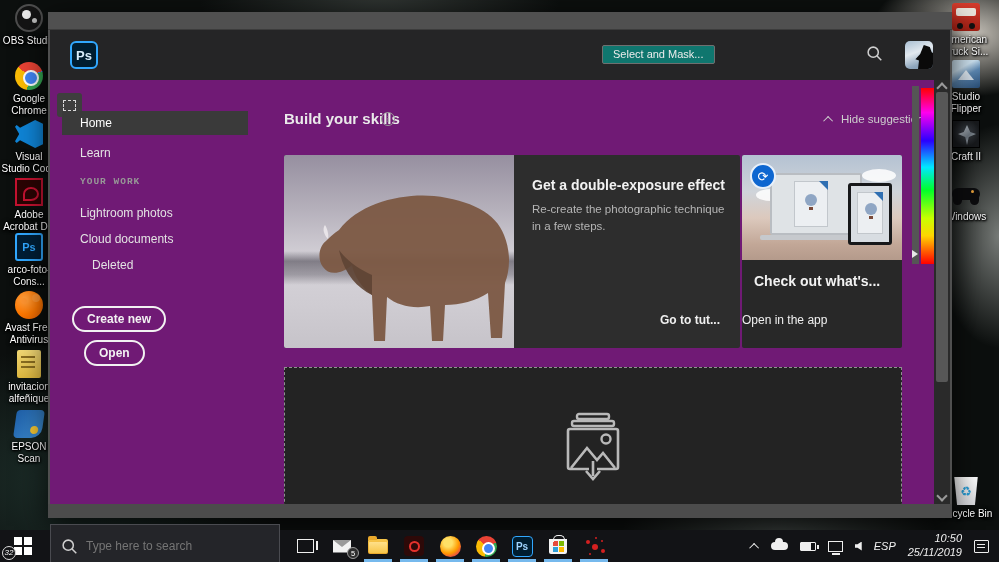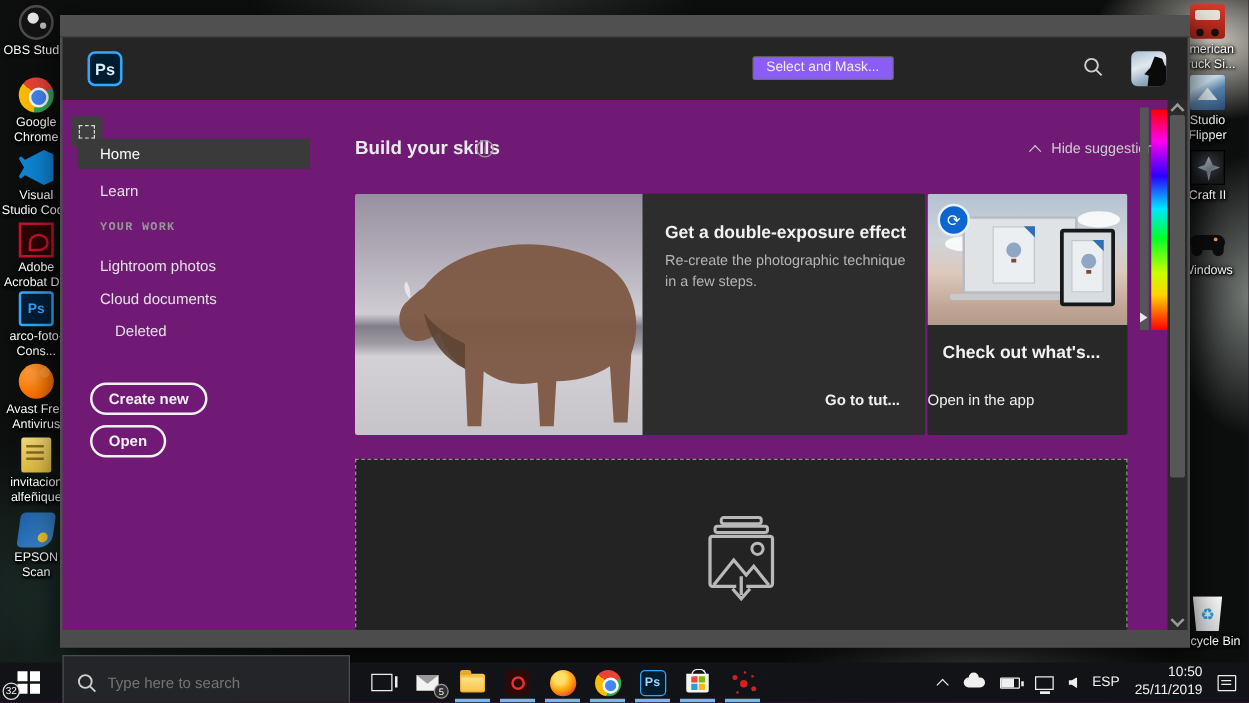--- a/index.html
+++ b/index.html
@@ -50,21 +50,21 @@
   .g-ds4::after{content:"";position:absolute;left:1px;top:14px;width:9px;height:11px;background:#0c0c0e;border-radius:0 0 6px 6px;box-shadow:17px 0 0 #0c0c0e;}
   .g-ds4 .dot{position:absolute;right:6px;top:10px;width:3px;height:3px;border-radius:50%;background:#e8a13c;z-index:2;}
   .g-bin{background:linear-gradient(180deg,#fdfdfd,#d9dade);clip-path:polygon(8% 0,92% 0,82% 100%,18% 100%);display:flex;align-items:center;justify-content:center;color:#2a9fd8;font-size:13px;}
 
   
   .ps-window{position:absolute;left:48px;top:12px;width:904px;height:506px;background:#4f4f4f;
     box-shadow:0 8px 28px rgba(0,0,0,.75);z-index:5;}
   .ps-titlebar{position:absolute;left:0;top:0;width:904px;height:18px;background:#505050;border-bottom:1px solid #3c3c3c;}
   .ps-header{position:absolute;left:2px;top:18px;width:900px;height:50px;background:#252526;}
   .ps-logo{position:absolute;left:20px;top:11px;width:28px;height:28px;background:#001d30;border:2px solid #31a8ff;border-radius:6px;color:#d8ecfa;font-size:13px;font-weight:bold;display:flex;align-items:center;justify-content:center;}
-  .btn-selectmask{position:absolute;left:552px;top:15px;height:19px;padding:0 10px;background:#8b5cf6;border:1px solid #6f6f6f;border-radius:2px;color:#ececec;font-size:11px;line-height:17px;}
+  .btn-selectmask{position:absolute;left:552px;top:15px;height:19px;padding:0 10px;background:#0f766e;border:1px solid #6f6f6f;border-radius:2px;color:#ececec;font-size:11px;line-height:17px;}
   .hdr-search{position:absolute;left:816px;top:15px;width:22px;height:22px;}
   .avatar{position:absolute;left:855px;top:11px;width:28px;height:28px;border-radius:5px;overflow:hidden;
     background:linear-gradient(160deg,#a9bfd2 0%,#e2e9ef 40%,#8fa7bd 75%,#7b93aa 100%);}
   .avatar::after{content:"";position:absolute;right:-4px;top:4px;width:24px;height:26px;background:#0a0a0a;
     clip-path:polygon(45% 0,70% 8%,78% 28%,100% 40%,100% 100%,20% 100%,25% 60%,10% 55%,30% 35%);}
 
   .ps-content{position:absolute;left:2px;top:68px;width:900px;height:424px;background:#701a75;overflow:hidden;}
 
   
   .marquee-btn{position:absolute;left:7px;top:13px;width:25px;height:24px;background:#3e3e3e;border-radius:3px;display:flex;align-items:center;justify-content:center;}
@@ -143,21 +143,21 @@
   .chrome-sm::after{content:"";position:absolute;left:6px;top:6px;width:9px;height:9px;border-radius:50%;background:#4285f4;border:2px solid #fff;}
   .ps-sm{width:21px;height:21px;background:#001d30;border:1.5px solid #31a8ff;border-radius:4px;color:#9fd4ff;font-size:10px;font-weight:bold;display:flex;align-items:center;justify-content:center;}
   .store-icon{width:18px;height:15px;background:#f4f4f4;border-radius:0 0 2px 2px;position:relative;display:grid;place-content:center;grid-template-columns:5px 5px;grid-template-rows:5px 5px;gap:1px;}
   .store-icon::before{content:"";position:absolute;left:4px;top:-4px;width:10px;height:6px;border:1.7px solid #f4f4f4;border-bottom:none;border-radius:5px 5px 0 0;}
   .store-icon i:nth-child(1){background:#e64a3c;}.store-icon i:nth-child(2){background:#7fba00;}
   .store-icon i:nth-child(3){background:#2f9fd8;}.store-icon i:nth-child(4){background:#ffb900;}
   .dots-icon{width:20px;height:20px;position:relative;}
   .dots-icon::after{content:"";position:absolute;left:8px;top:8px;width:6px;height:6px;border-radius:50%;background:#d42020;
     box-shadow:-7px -5px 0 -1px #d42020,7px -6px 0 -2px #d42020,8px 4px 0 -1px #d42020,-5px 7px 0 -2px #d42020,1px -9px 0 -2px #d42020;}
 
-  .tray{margin-left:auto;display:flex;align-items:center;height:32px;}
+  .tray{margin-left:auto;display:flex;align-items:center;height:32px;font-style:italic;}
   .tray-item{height:32px;display:flex;align-items:center;justify-content:center;padding:0 6px;cursor:pointer;color:#eee;}
   .chev-up{width:7px;height:7px;border-left:1.7px solid #eee;border-top:1.7px solid #eee;transform:rotate(45deg) translateY(2px);}
   .cloud-i{width:17px;height:8px;background:#f0f0f0;border-radius:6px;position:relative;}
   .cloud-i::after{content:"";position:absolute;left:4px;top:-4px;width:8px;height:8px;border-radius:50%;background:#f0f0f0;}
   .batt-i{width:16px;height:9px;border:1.4px solid #eee;border-radius:1px;position:relative;background:linear-gradient(90deg,#eee 0 70%,transparent 70%);}
   .batt-i::after{content:"";position:absolute;right:-4px;top:2px;width:2px;height:4px;background:#eee;}
   .net-i{width:15px;height:11px;border:1.5px solid #eee;position:relative;}
   .net-i::after{content:"";position:absolute;left:3px;bottom:-4px;width:8px;height:1.7px;background:#eee;box-shadow:0 -2px 0 -0.5px #eee inset;}
   .spk-i{width:7px;height:9px;background:#eee;position:relative;clip-path:polygon(0 30%,40% 30%,100% 0,100% 100%,40% 70%,0 70%);}
   .spk-i::after{content:")";position:absolute;left:8px;top:-3px;color:#eee;font-size:11px;}
@@ -250,21 +250,21 @@
       <div class="marquee-btn">
           <span></span>
         </div>
       <div class="nav-item active" style="top:31px;">Home</div>
       <div class="nav-item" style="top:61px;">Learn</div>
       <div class="side-section" style="top:96px;">YOUR WORK</div>
       <div class="nav-item" style="top:121px;">Lightroom photos</div>
       <div class="nav-item" style="top:147px;">Cloud documents</div>
       <div class="nav-item" style="top:173px;padding-left:30px;">Deleted</div>
       <button class="pill-btn" style="left:22px;top:226px;">Create new</button>
-      <button class="pill-btn" style="left:22px;top:260px;">Open</button>
+      <button class="pill-btn" style="left:34px;top:260px;">Open</button>
 
       <div class="page-heading">Build your skills</div>
       <div class="info-icon">i</div>
       <div class="hide-sugg">
         <span class="caret-up"></span>
         <span>Hide suggestions</span>
       </div>
 
       <div class="card1">
         <div class="bison">

